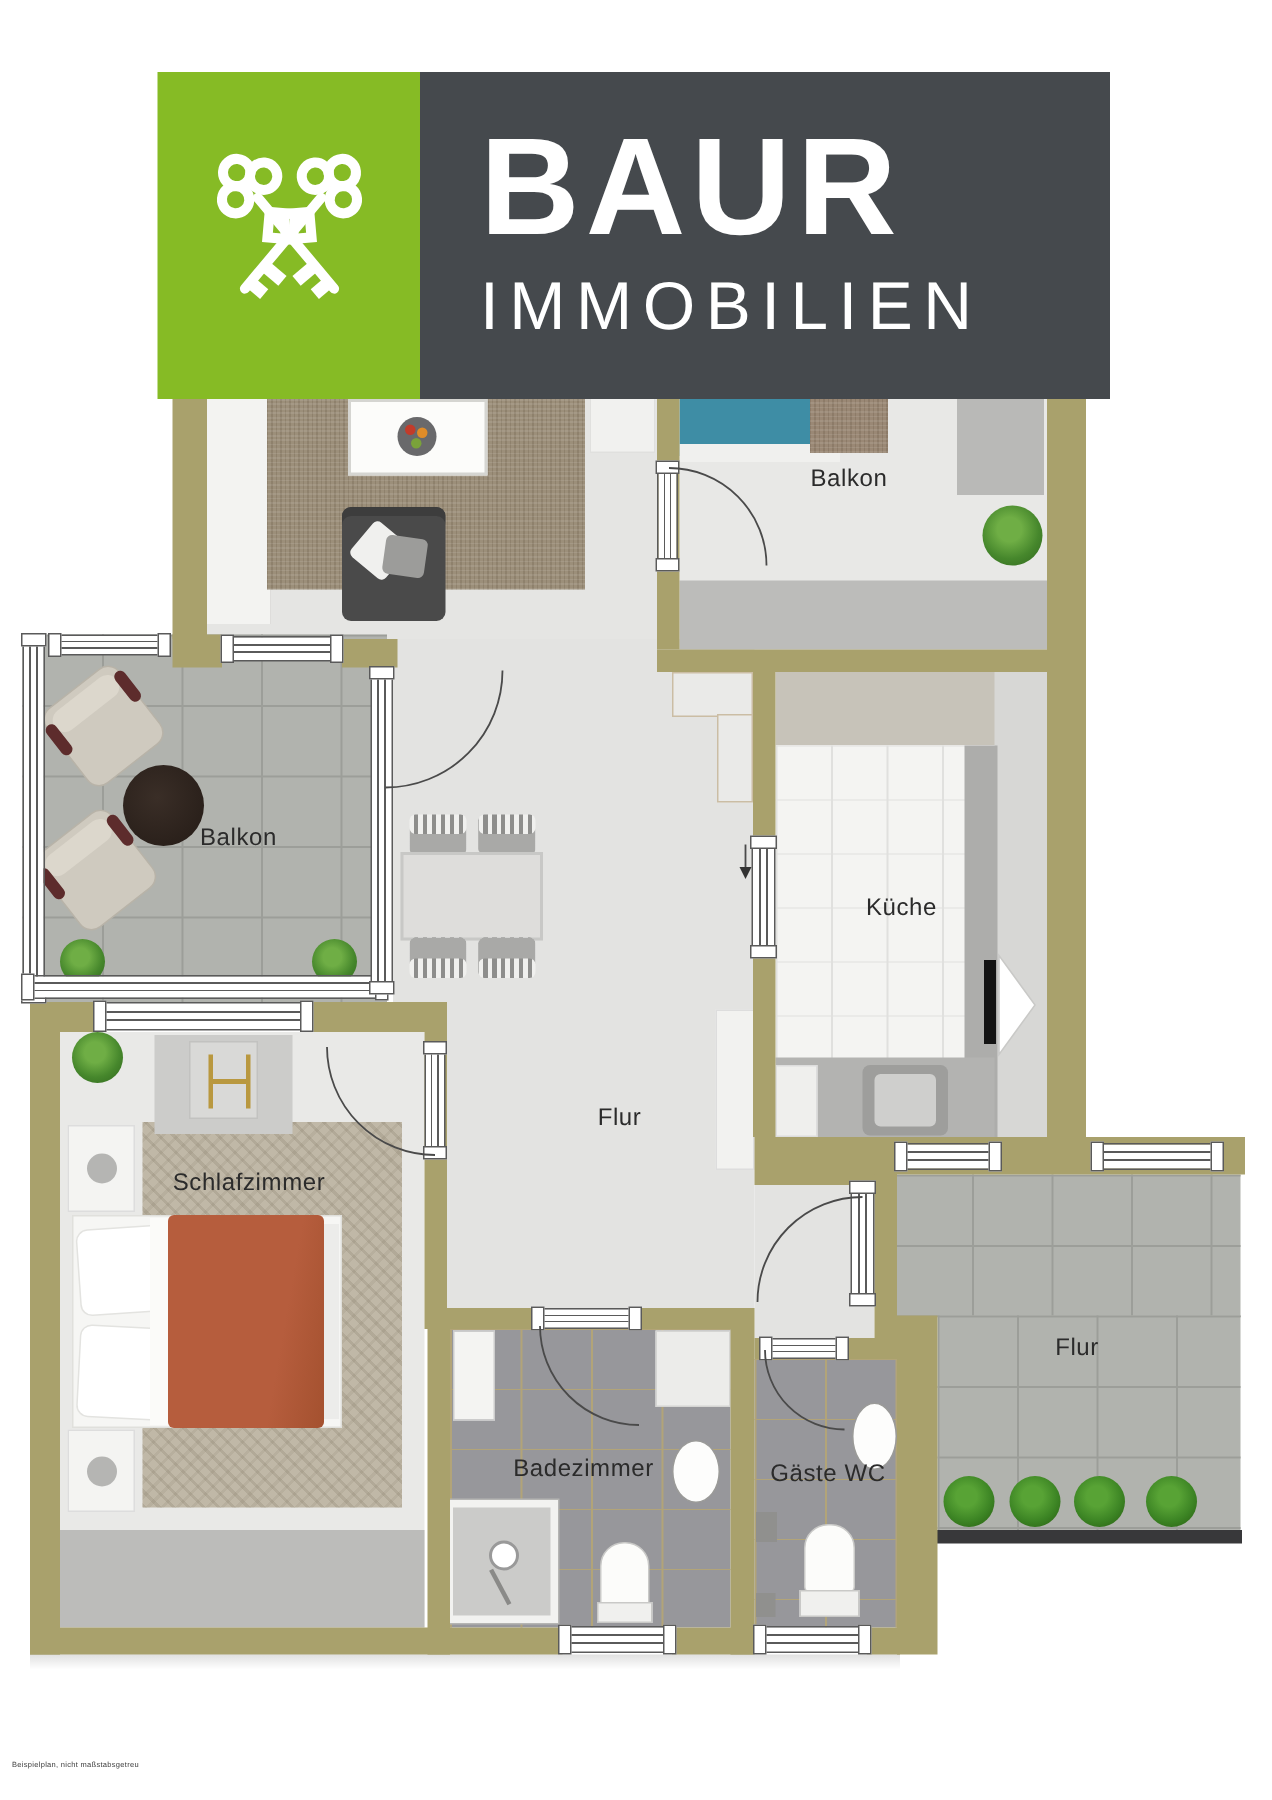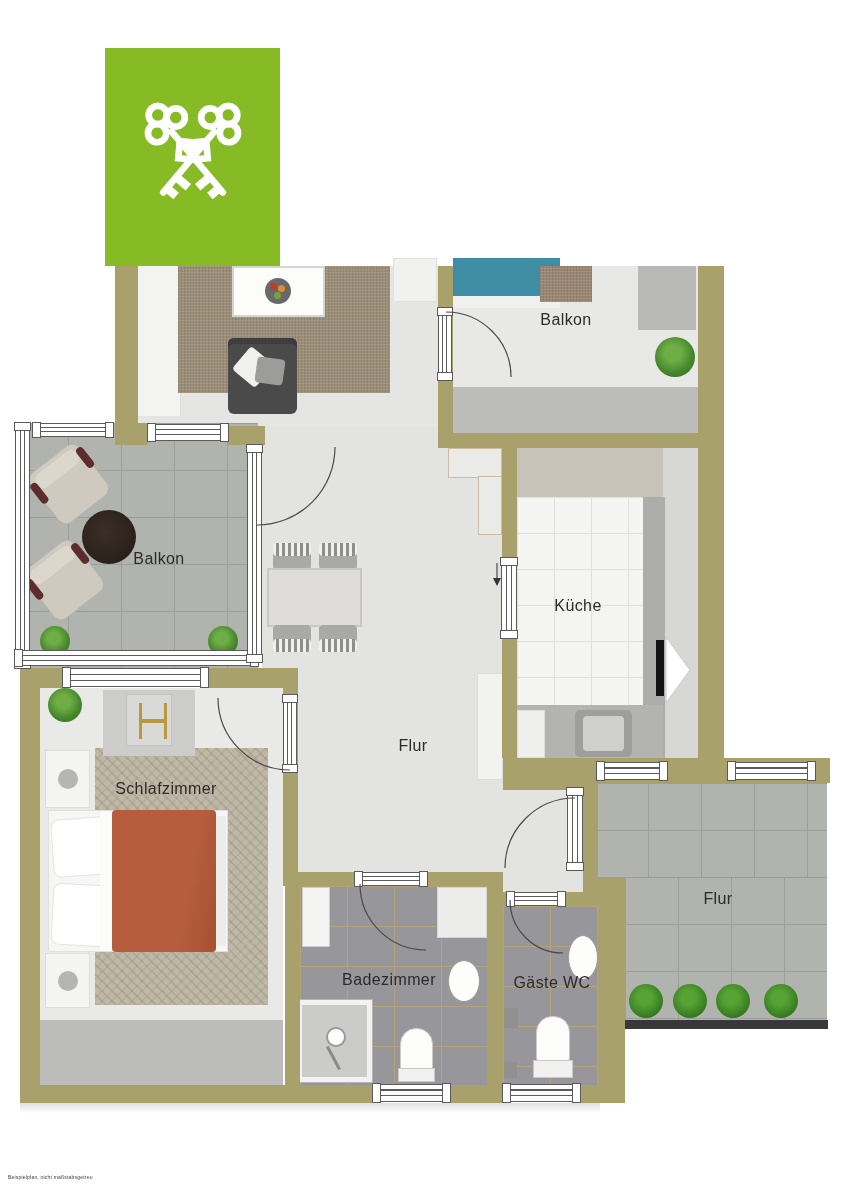--- a/index.html
+++ b/index.html
@@ -215,21 +215,21 @@
       <path d="M 510 900 A 53 53 0 0 0 563 953"></path>
       <path d="M 575 798 A 70 70 0 0 0 505 868"></path>
       <path d="M 497 563 L 497 580"></path>
     </g>
     <polygon points="493,578 501,578 497,586" fill="#333"></polygon>
     <polygon points="666,637 666,703 690,670" fill="#ffffff" stroke="#c9c9c7" stroke-width="1"></polygon>
   </svg>
 
   <div class="label" style="left:566px;top:320px;">Balkon</div>
   <div class="label" style="left:159px;top:559px;">Balkon</div>
-  <div class="label" style="left:578px;top:606px;">Küche</div>
+  <div class="label" style="left:601px;top:606px;">Küche</div>
   <div class="label" style="left:413px;top:746px;">Flur</div>
   <div class="label" style="left:166px;top:789px;">Schlafzimmer</div>
   <div class="label" style="left:389px;top:980px;">Badezimmer</div>
   <div class="label" style="left:552px;top:983px;">Gäste WC</div>
   <div class="label" style="left:718px;top:899px;">Flur</div>
 
   <div class="logo-green" style="left:105px;top:48px;width:175px;height:218px;background:var(--logo-green,#86bb25);">
     <svg viewBox="0 0 120 120" width="146" height="146">
       <g fill="none" stroke="#fff" stroke-width="5.5" stroke-linecap="round">
         <g transform="rotate(40 60 60)">
@@ -250,15 +250,19 @@
           <rect x="53" y="46" width="14" height="14" transform="rotate(45 60 53)"></rect>
           <line x1="60" y1="33" x2="60" y2="98"></line>
           <g stroke="none" fill="#fff">
               <rect x="47" y="78" width="11" height="7"></rect>
               <rect x="50" y="90" width="8" height="7"></rect>
             </g>
         </g>
       </g>
     </svg>
   </div>
+  <div class="logo-dark" style="left:280px;top:48px;width:460px;height:218px;background:var(--logo-dark,#45494d);">
+    <div class="brand">BAUR</div>
+    <div class="subtitle">IMMOBILIEN</div>
+  </div>
 
   <div class="footer">Beispielplan, nicht maßstabsgetreu</div>
 </div>
 
 </body></html>

